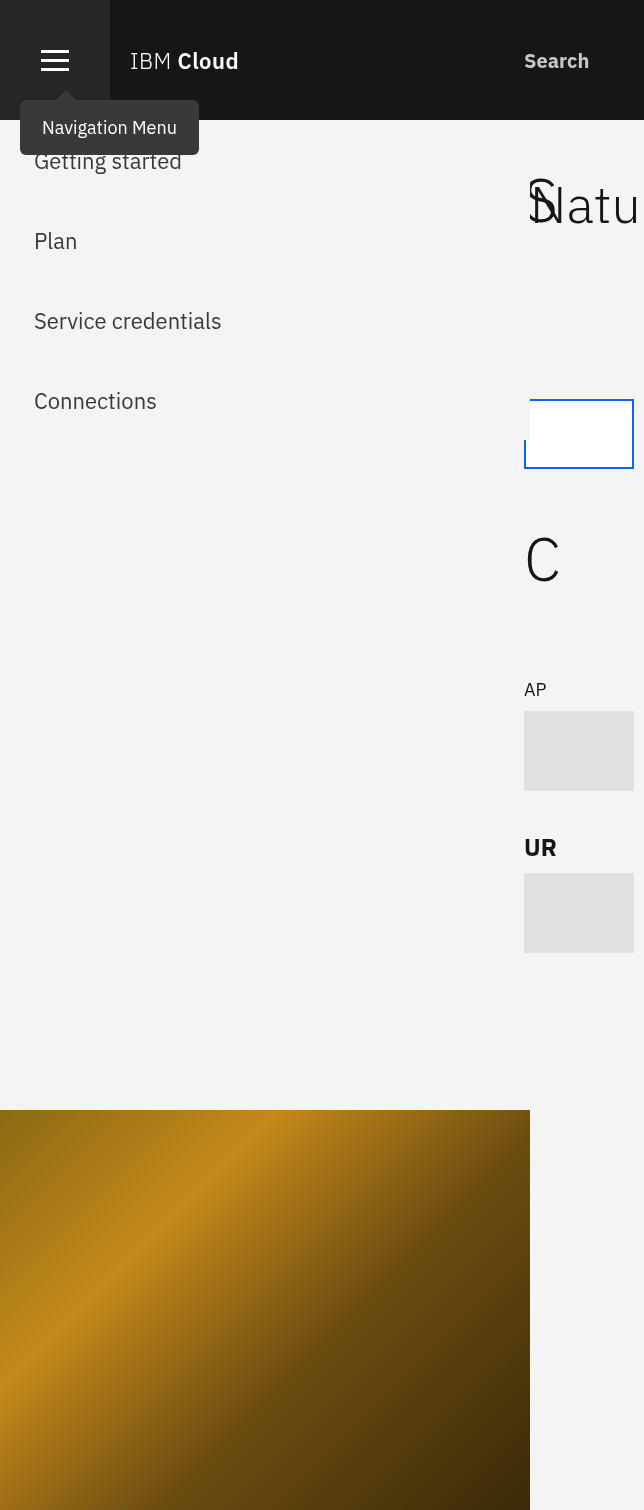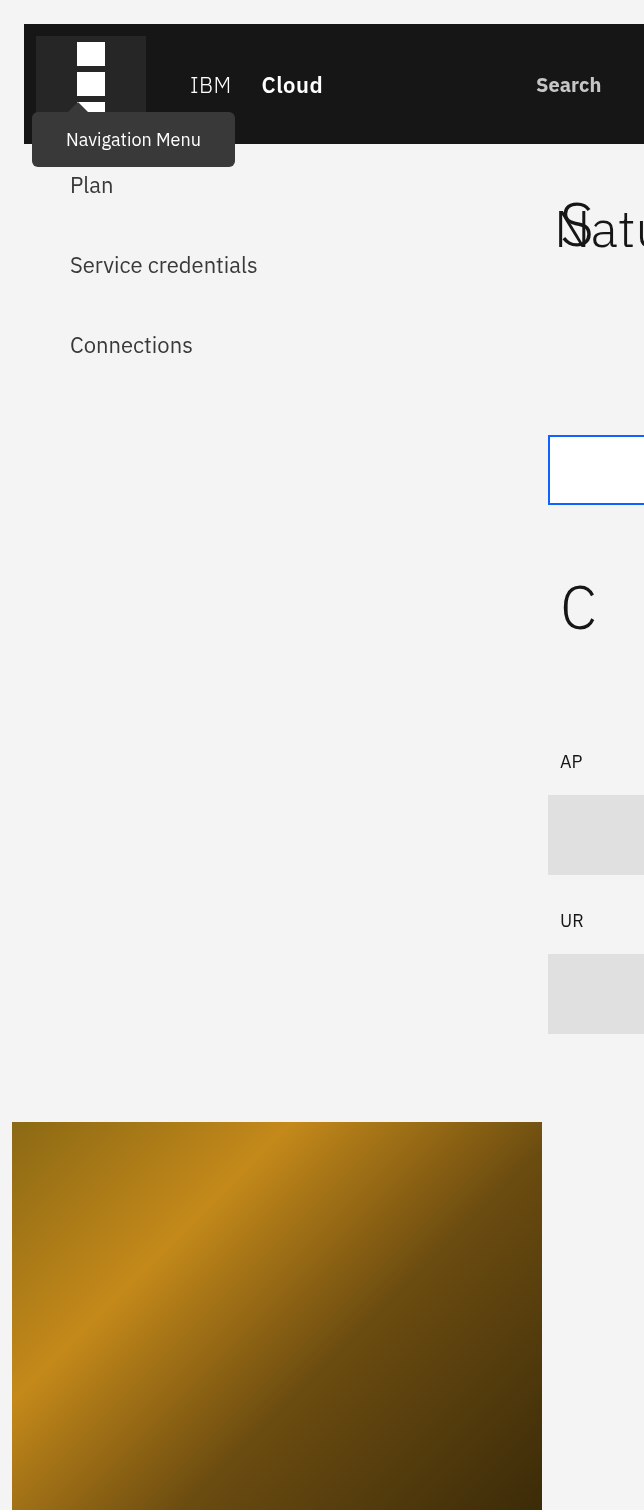--- a/index.html
+++ b/index.html
@@ -1,17 +1,17 @@
 <!DOCTYPE html>
 <html><head>
   <meta charset="utf-8">
   <style>
     * {
       margin: 0;
-      padding: 12px;
+      padding: 0;
       box-sizing: border-box;
     }
 
     body {
       width: 644px;
       min-height: 1510px;
       font-family: 'IBM Plex Sans', Arial, sans-serif;
       background: #f4f4f4;
       position: relative;
       overflow-x: hidden;
@@ -193,23 +193,24 @@
     }
 
     .right-gray-box {
       margin-top: 10px;
       width: 110px;
       height: 80px;
       background: #e0e0e0;
     }
 
     .right-label-ur {
-      margin-top: 22px;
-      font-size: 18px;
-      color: #161616;
+      margin-top: 40px;
+      font-size: 24px;
+      color: #161616;
+      font-weight: bold;
     }
 
     .right-gray-box2 {
       margin-top: 10px;
       width: 110px;
       height: 80px;
       background: #e0e0e0;
     }
 
     
@@ -248,20 +249,23 @@
 
 <div class="tooltip">
   <span>Navigation Menu</span>
 </div>
 
 <div class="page-bg">
   <div class="page-title">Natural Language Unde</div>
 </div>
 
 <nav class="side-nav">
+  <div class="nav-item">
+    <span>Getting started</span>
+  </div>
   <div class="nav-item">
     <span>Plan</span>
   </div>
   <div class="nav-item">
     <span>Service credentials</span>
   </div>
   <div class="nav-item">
     <span>Connections</span>
   </div>
 </nav>

